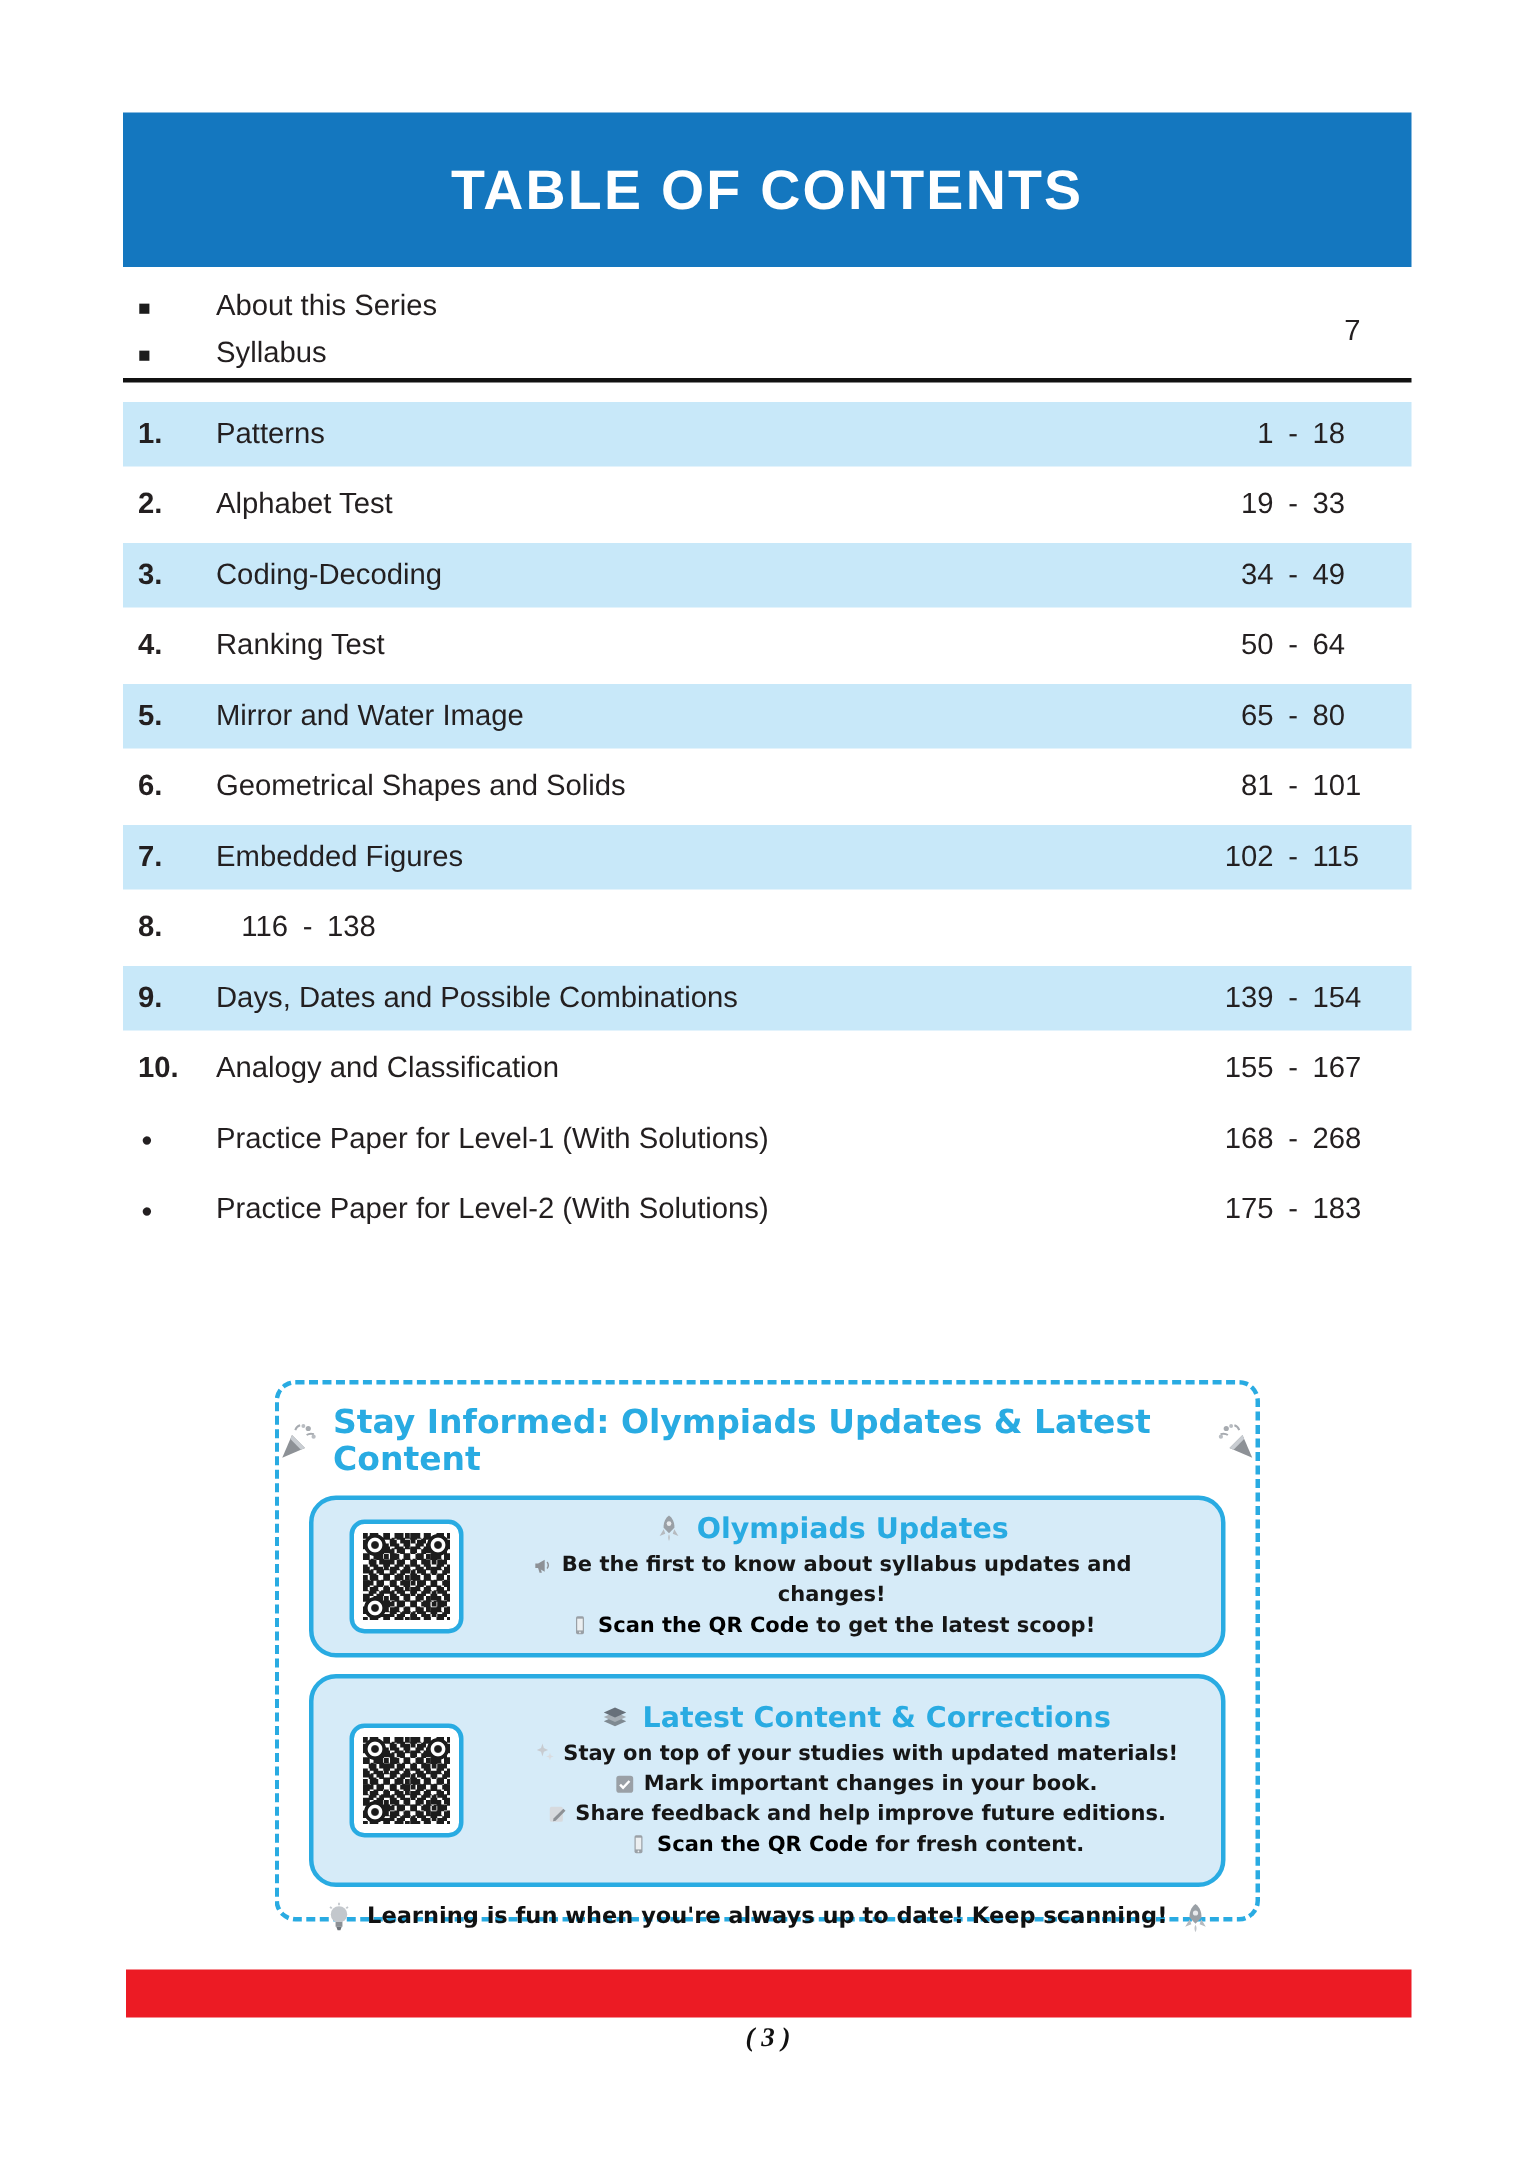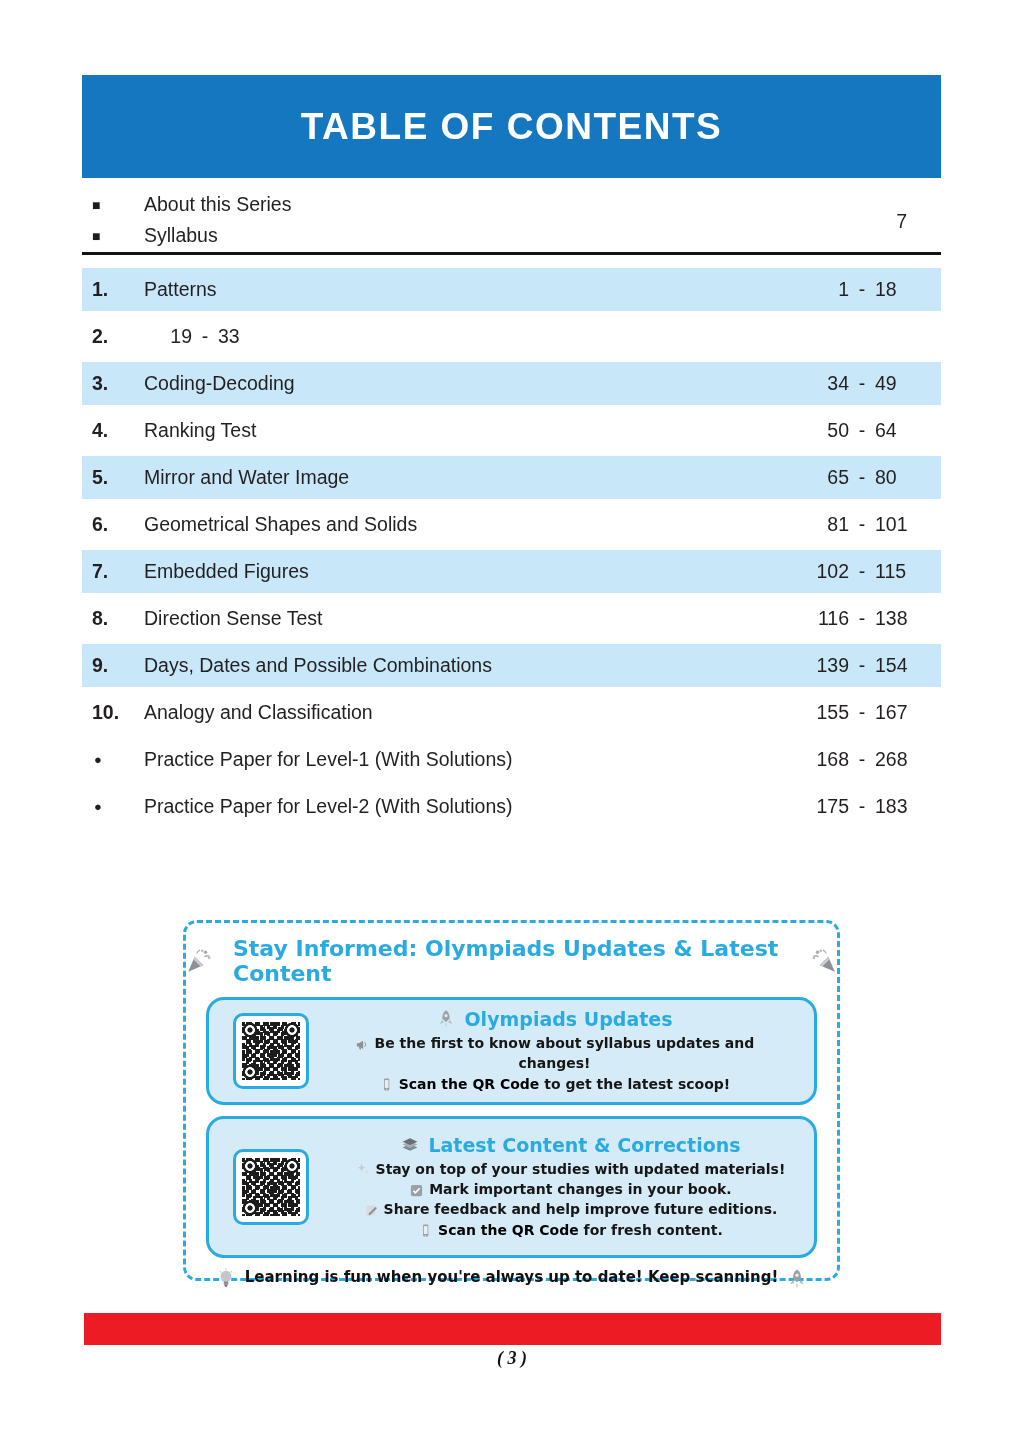--- a/index.html
+++ b/index.html
@@ -47,21 +47,21 @@
   .p-start{width:48px;text-align:right;}
   .p-dash{width:26px;text-align:center;}
   .p-end{width:50px;text-align:left;margin-right:16px;}
   
   .info-box{
     position:absolute;left:183px;top:920px;width:657px;height:361px;
     border:3px dashed var(--accent-cyan);border-radius:14px;background:#fff;
     font-family:"DejaVu Sans",sans-serif;
   }
   .info-title{
-    display:flex;align-items:center;justify-content:center;gap:21px;
+    display:flex;align-items:center;justify-content:center;gap:10px;
     margin-top:13px;color:var(--accent-cyan);font-weight:bold;font-size:22px;
   }
   .card{
     margin:11px 20px 0;background:var(--card-bg);
     border:3px solid var(--accent-cyan);border-radius:18px;
     display:flex;align-items:center;padding:8px 24px;
   }
   .card-1{min-height:102px;}
   .card-2{min-height:142px;gap:32px;}
   .qr-wrap{
@@ -137,20 +137,21 @@
       <span class="toc-title">Patterns</span>
       <span class="pages">
           <span class="p-start">1</span>
           <span class="p-dash">-</span>
           <span class="p-end">18</span>
         </span>
     </div>
 
     <div class="toc-row">
       <span class="toc-num">2.</span>
+      <span class="toc-title">Alphabet Test</span>
       <span class="pages">
           <span class="p-start">19</span>
           <span class="p-dash">-</span>
           <span class="p-end">33</span>
         </span>
     </div>
 
     <div class="toc-row alt">
       <span class="toc-num">3.</span>
       <span class="toc-title">Coding-Decoding</span>
@@ -196,21 +197,20 @@
       <span class="toc-title">Embedded Figures</span>
       <span class="pages">
           <span class="p-start">102</span>
           <span class="p-dash">-</span>
           <span class="p-end">115</span>
         </span>
     </div>
 
     <div class="toc-row">
       <span class="toc-num">8.</span>
-      <span class="toc-title">Direction Sense Test</span>
       <span class="pages">
           <span class="p-start">116</span>
           <span class="p-dash">-</span>
           <span class="p-end">138</span>
         </span>
     </div>
 
     <div class="toc-row alt">
       <span class="toc-num">9.</span>
       <span class="toc-title">Days, Dates and Possible Combinations</span>

